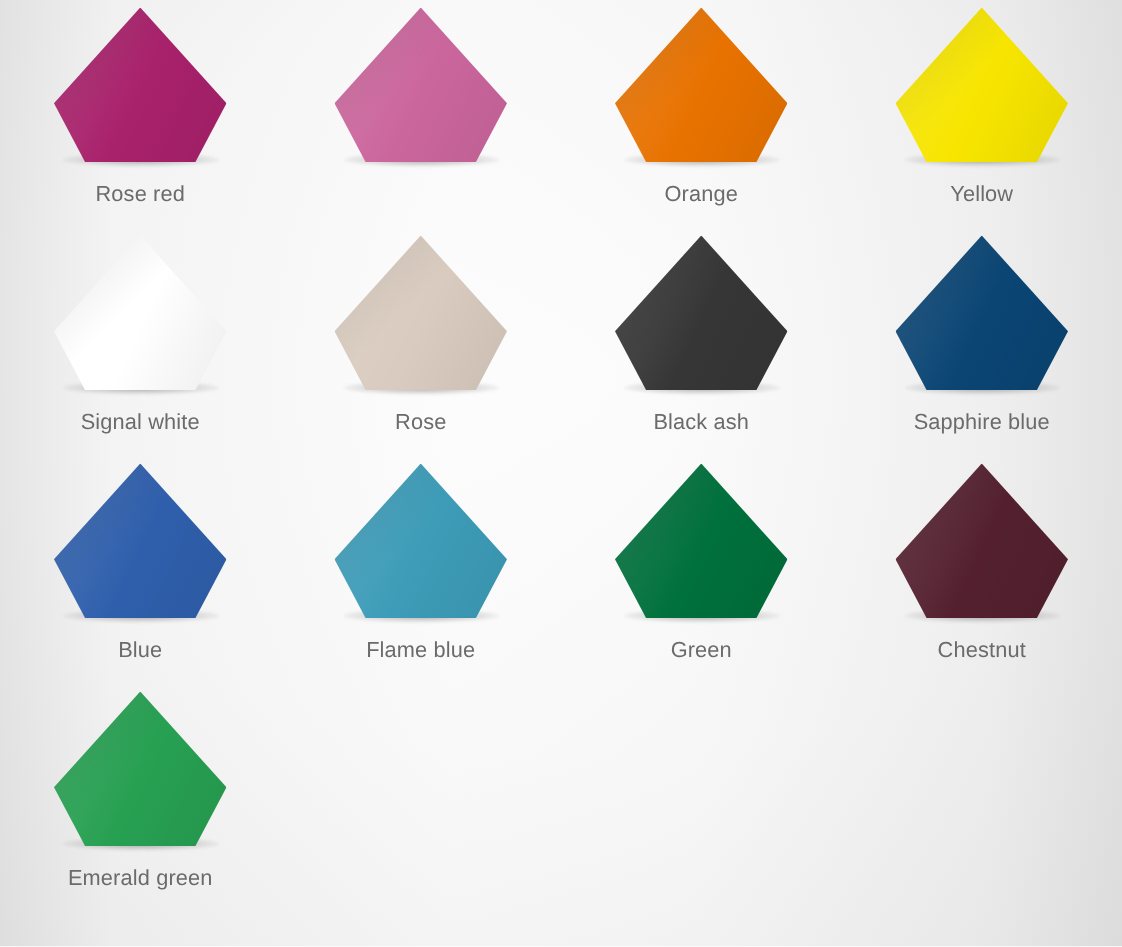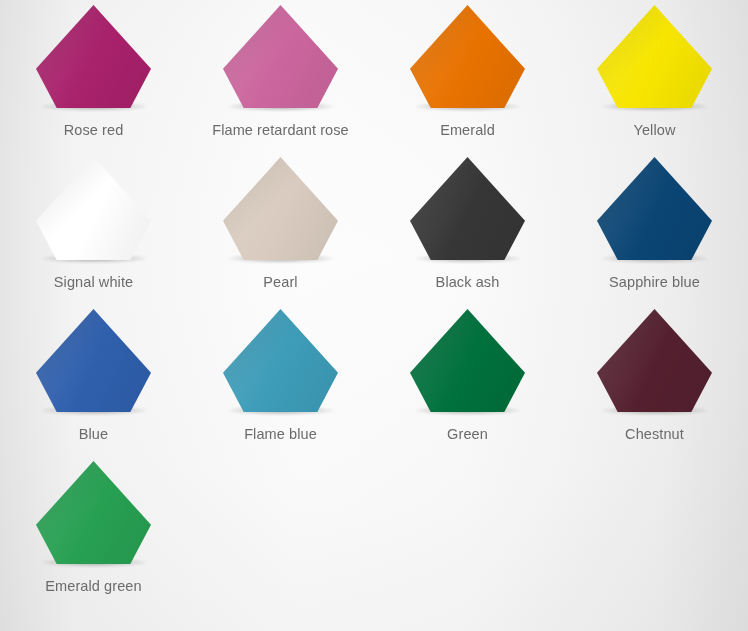--- a/index.html
+++ b/index.html
@@ -126,30 +126,29 @@
         </div>
         <div class="swatch-label">Rose red</div>
       </div>
       <div class="swatch-cell">
         <div class="shape-wrap">
           <div class="shape-shadow"></div>
           <div class="shape" style="background: rgb(203, 102, 157);"></div>
           <div class="shape-gloss"></div>
           <div class="shape-edge"></div>
         </div>
-        <div class="swatch-label">Flame retardant rose</div>
       </div>
       <div class="swatch-cell">
         <div class="shape-wrap">
           <div class="shape-shadow"></div>
           <div class="shape" style="background: rgb(232, 114, 0);"></div>
           <div class="shape-gloss"></div>
           <div class="shape-edge"></div>
         </div>
-        <div class="swatch-label">Emerald</div>
+        <div class="swatch-label">Orange</div>
       </div>
       <div class="swatch-cell">
         <div class="shape-wrap">
           <div class="shape-shadow"></div>
           <div class="shape" style="background: rgb(247, 229, 0);"></div>
           <div class="shape-gloss"></div>
           <div class="shape-edge"></div>
         </div>
         <div class="swatch-label">Yellow</div>
       </div>
@@ -162,21 +161,21 @@
         </div>
         <div class="swatch-label">Signal white</div>
       </div>
       <div class="swatch-cell">
         <div class="shape-wrap">
           <div class="shape-shadow"></div>
           <div class="shape" style="background: rgb(217, 203, 191);"></div>
           <div class="shape-gloss"></div>
           <div class="shape-edge"></div>
         </div>
-        <div class="swatch-label">Pearl</div>
+        <div class="swatch-label">Rose</div>
       </div>
       <div class="swatch-cell">
         <div class="shape-wrap">
           <div class="shape-shadow"></div>
           <div class="shape" style="background: rgb(54, 54, 54);"></div>
           <div class="shape-gloss"></div>
           <div class="shape-edge"></div>
         </div>
         <div class="swatch-label">Black ash</div>
       </div>

